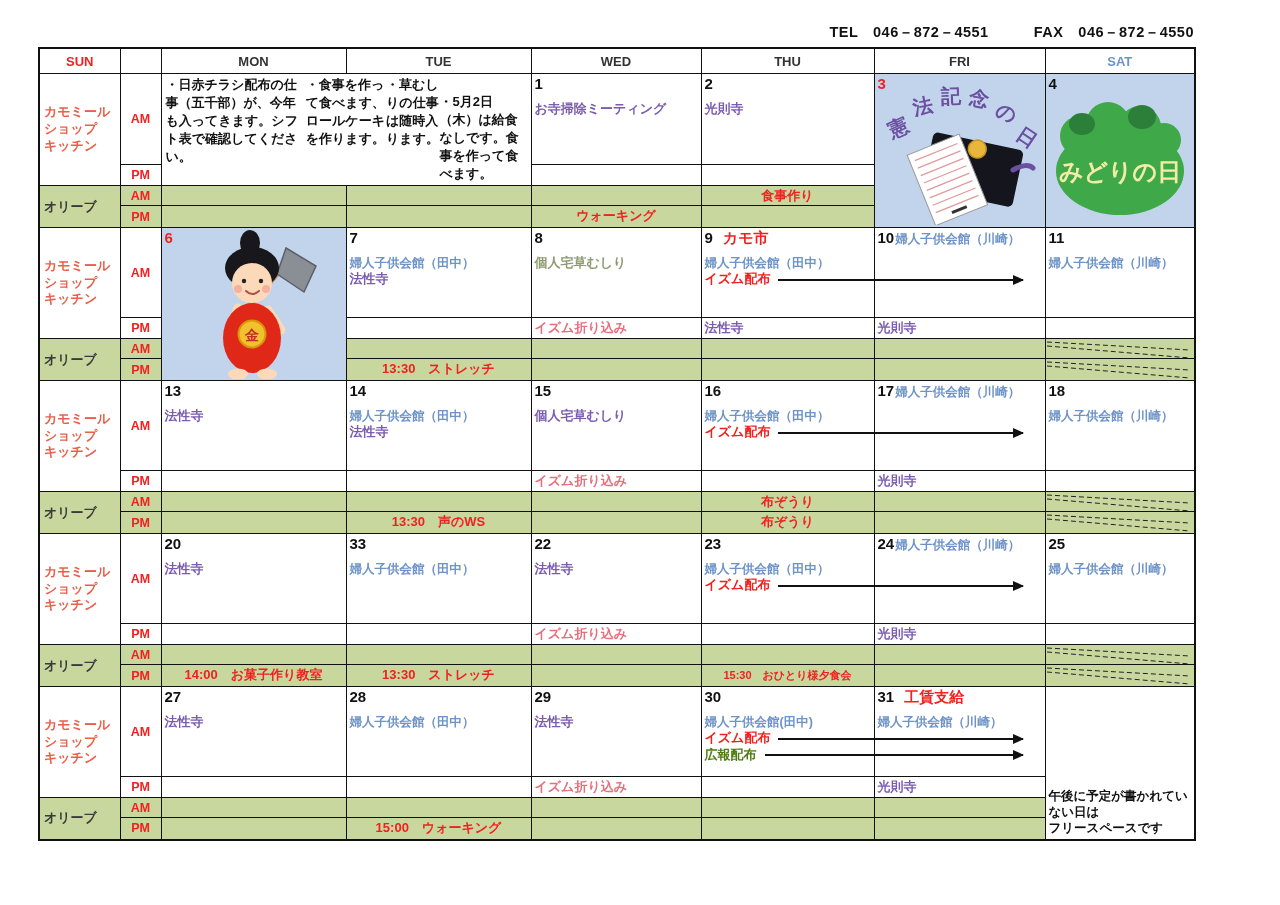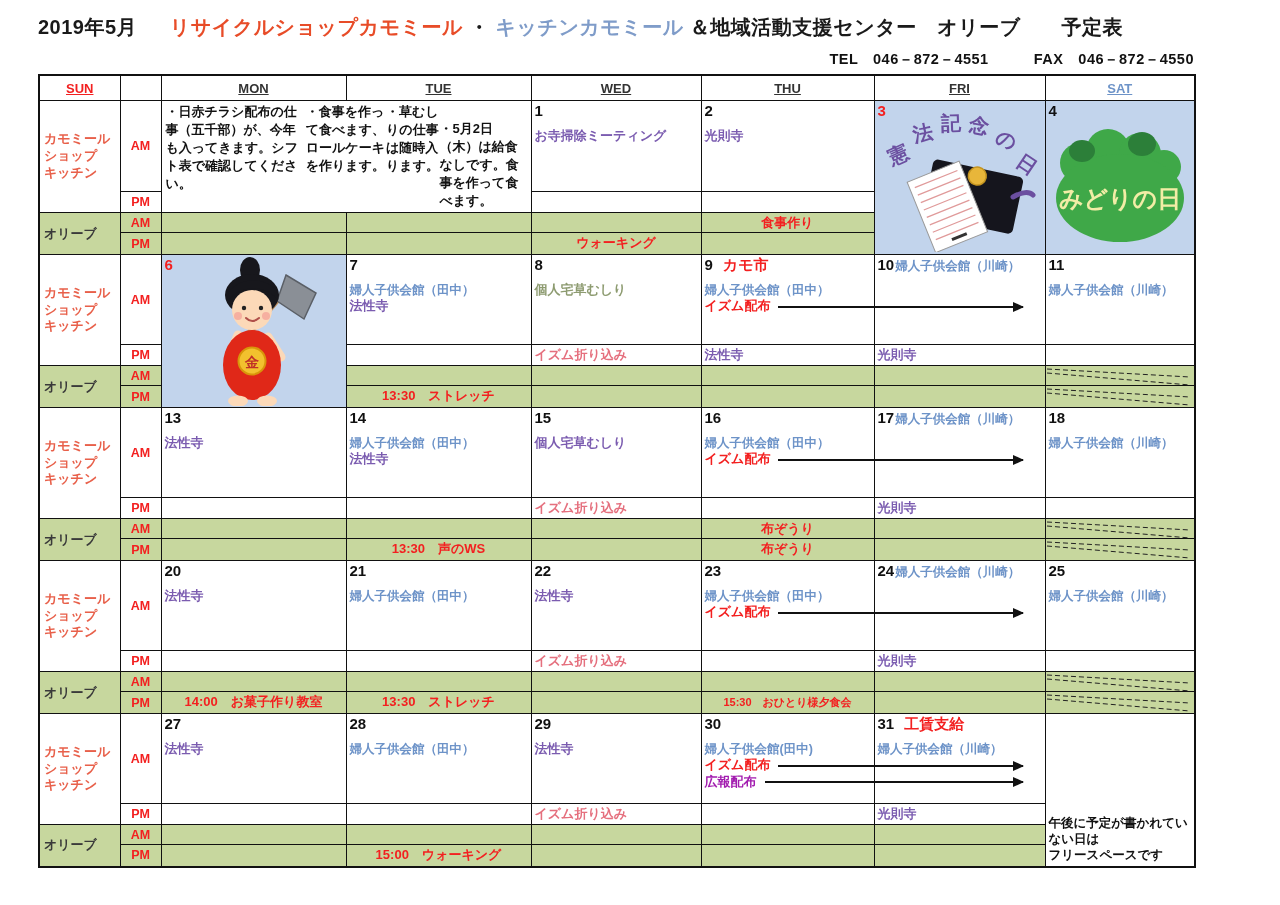--- a/index.html
+++ b/index.html
@@ -5,38 +5,38 @@
   html,body{margin:0;padding:0;background:#fff;}
   body{width:1280px;height:905px;font-family:"Liberation Sans",sans-serif;color:#111;overflow:hidden;}
   .page{position:relative;padding:14px 0 0 38px;}
   .title-line{font-size:20px;font-weight:bold;color:#1a1a1a;letter-spacing:.5px;white-space:nowrap;}
   .seg{display:inline;}
   .seg-shop{color:#e84c28;}
   .seg-kitchen{color:#7f9cc9;}
   .telfax{width:1156px;text-align:right;font-weight:bold;font-size:14.5px;margin-top:9px;letter-spacing:.5px;}
   table.cal{border-collapse:collapse;table-layout:fixed;width:1156px;margin-top:5px;border:2px solid #111;}
   .cal th,.cal td{border:1px solid #111;}
-  .cal th{font-size:13px;font-weight:bold;color:#333;height:24px;background:#fff;padding:0;text-decoration:underline;}
+  .cal th{font-size:13px;font-weight:bold;color:#333;height:24px;background:#fff;padding:0;}
   th.sun{color:#f32020;} th.sat{color:#6d93c8;}
   .cal td{vertical-align:top;padding:0;}
   tr.r-am{height:90px;} tr.r-pm{height:21px;} tr.r-oam{height:20px;margin-top:17px;} tr.r-opm{height:22px;}
   td.label-cell{color:#e8604a;font-weight:bold;font-size:13px;line-height:1.3;padding:8px 4px;vertical-align:middle;}
   td.olive-label{color:#3a3a3a;font-weight:bold;font-size:13px;padding:2px 4px;vertical-align:middle;}
   td.ampm{color:#f32020;font-weight:bold;font-size:12.5px;text-align:center;vertical-align:middle;padding:0;}
   .green{background:#c7d79e;}
   .bluebg{background:#c2d4ec;}
   .daynum{font-size:15px;font-weight:bold;color:#111;}
   .daynum.red{color:#f32020;}
   .dayline{padding:1px 3px 0 3px;display:flex;align-items:baseline;line-height:18px;}
   .suffix{font-size:15px;font-weight:bold;margin-left:10px;}
   .inline-ev{font-size:12px;font-weight:bold;margin-left:1px;}
   .ev{font-size:13px;font-weight:bold;line-height:1.28;padding:0 3px;white-space:nowrap;}
   .first-ev{margin-top:8px;}
   .c-purple{color:#7b5cb0;} .c-blue{color:#6d93c8;font-size:12.5px;} .c-red{color:#f32020;}
-  .c-pink{color:#e5707e;} .c-olive{color:#8d9b70;} .c-green{color:#a21caf;}
+  .c-pink{color:#e5707e;} .c-olive{color:#8d9b70;} .c-green{color:#4d7c0f;}
   .pm-ev{padding-top:2px;}
   .gev{font-size:13px;font-weight:bold;line-height:19px;padding:0 3px;white-space:nowrap;text-align:center;}
   .gev.small{font-size:11px;line-height:20px;}
   td.notes-cell{padding:2px 4px;}
   .notes-flex{display:flex;flex-direction:row;height:107px;font-size:13px;font-weight:bold;line-height:1.38;}
   .notes-flex p{margin:0;}
   .notes-flex .pm-note{margin-top:auto;}
   td.art-cell{position:relative;padding:0;}
   .art-day{position:absolute;top:1px;left:3px;z-index:3;}
   td.art-cell svg{display:block;}
@@ -46,28 +46,20 @@
   td.diag svg.slash{position:absolute;top:0;left:0;}
   .arrowline{display:flex;align-items:center;width:318px;position:relative;z-index:4;}
   .arrow{flex:1;height:0;border-top:2px solid #111;position:relative;margin-left:8px;margin-top:1px;}
   .arrow:after{content:"";position:absolute;right:-1px;top:-6px;width:0;height:0;
     border-left:11px solid #111;border-top:5px solid transparent;border-bottom:5px solid transparent;}
 </style>
 </head>
 <body>
 
 <div class="page">
-  <div class="title-line">
-    <span class="seg">2019年5月</span>
-    <span class="seg">　</span>
-    <span class="seg seg-shop">リサイクルショップカモミール</span>
-    <span class="seg">・</span>
-    <span class="seg seg-kitchen">キッチンカモミール</span>
-    <span class="seg">＆地域活動支援センター　オリーブ　　予定表</span>
-  </div>
   <div class="telfax">TEL　046－872－4551　　　FAX　046－872－4550</div>
 
   <table class="cal">
     <colgroup>
       <col style="width:81px">
         <col style="width:41px">
         <col style="width:185px">
         <col style="width:185px">
       <col style="width:170px">
         <col style="width:173px">
@@ -413,21 +405,21 @@
           </td>
           <td class="ampm">AM</td>
           <td>
             <div class="dayline">
               <span class="daynum">20</span>
             </div>
             <div class="ev first-ev c-purple">法性寺</div>
           </td>
           <td>
             <div class="dayline">
-              <span class="daynum">21</span>
+              <span class="daynum">33</span>
             </div>
             <div class="ev first-ev c-blue">婦人子供会館（田中）</div>
           </td>
           <td>
             <div class="dayline">
               <span class="daynum">22</span>
             </div>
             <div class="ev first-ev c-purple">法性寺</div>
           </td>
           <td>

